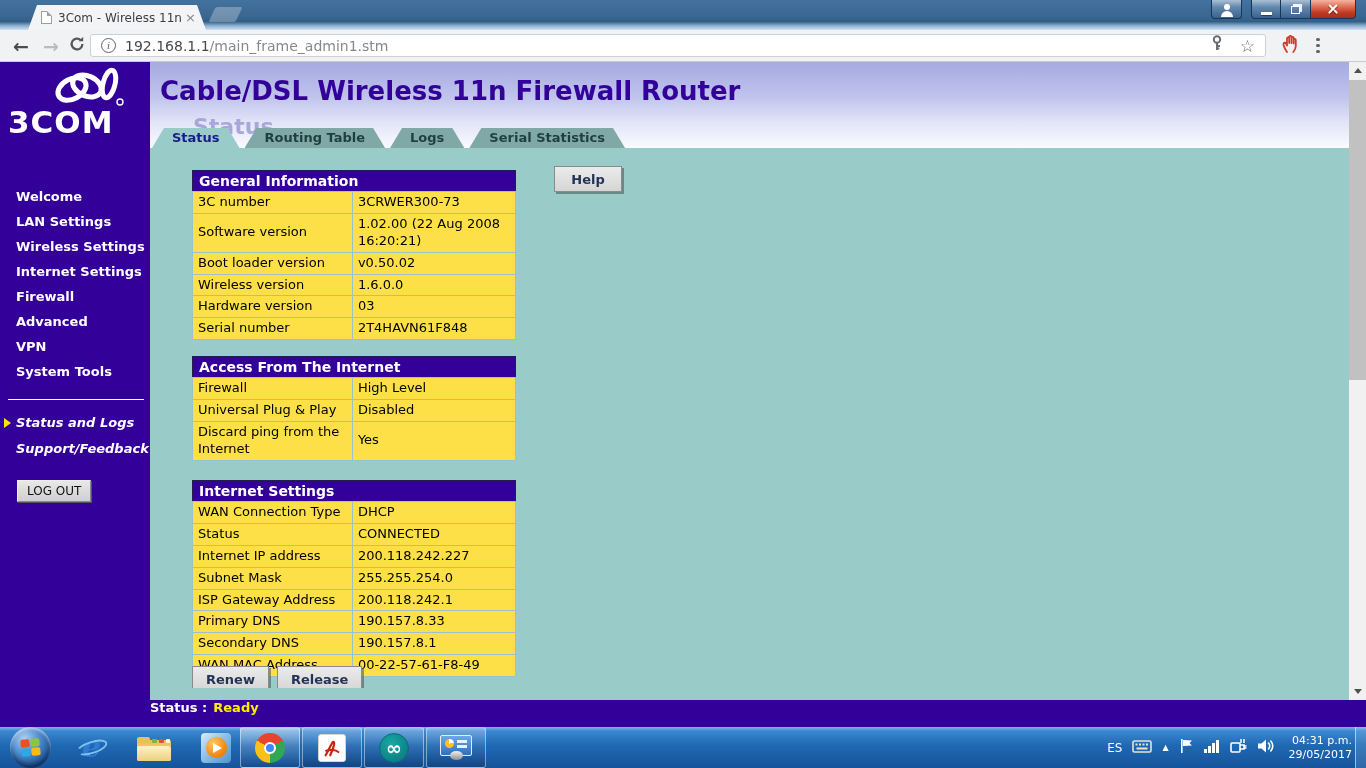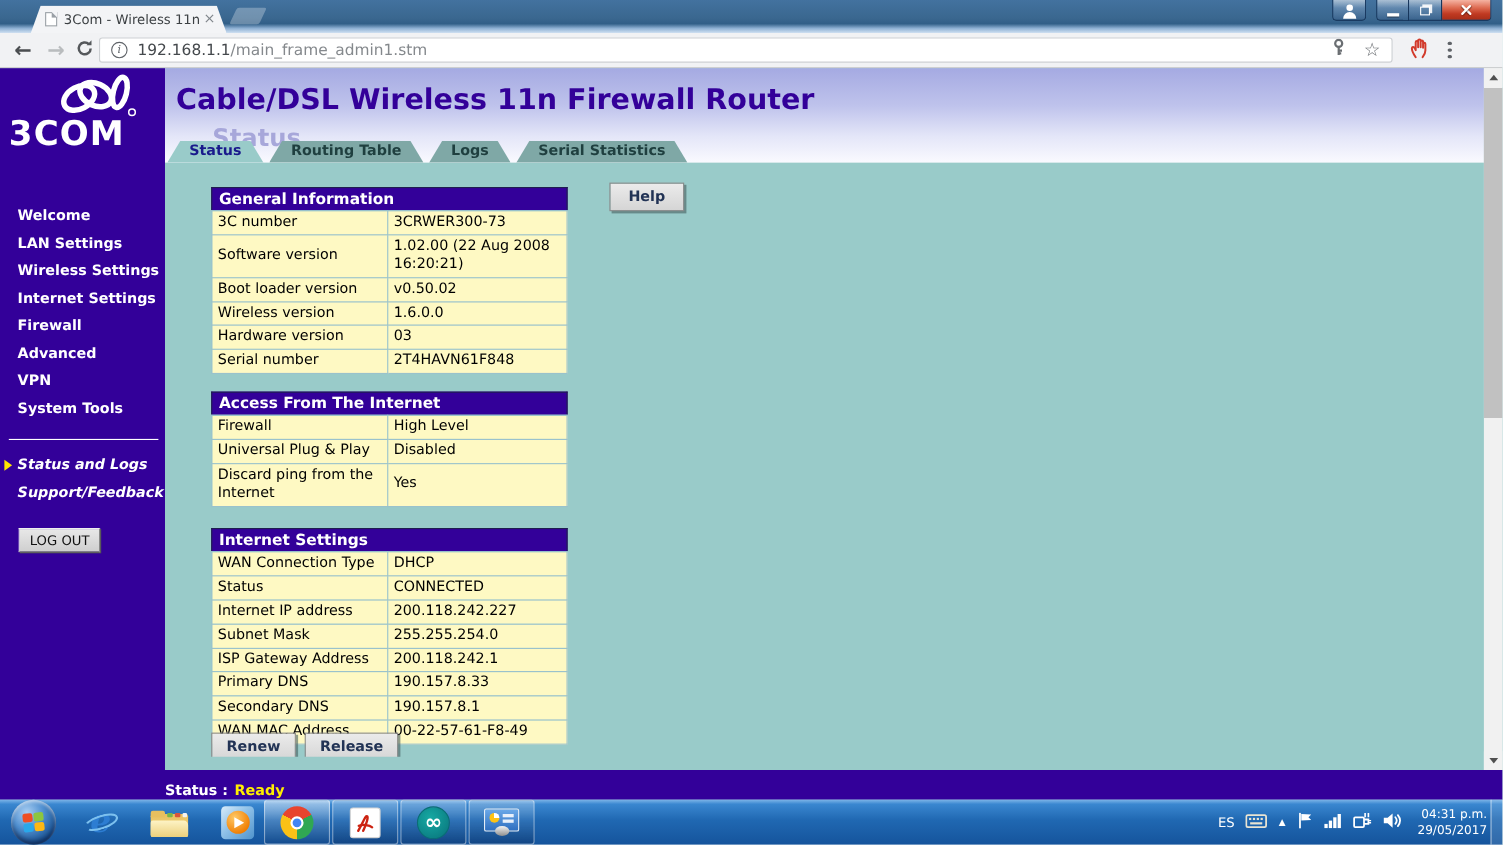--- a/index.html
+++ b/index.html
@@ -81,39 +81,39 @@
     clip-path:polygon(12px 0, calc(100% - 12px) 0, 100% 100%, 0 100%); cursor:pointer; }
   .ntab.active { background:#99cbc9; color:#1a1a8c; }
 
   .content { position:relative; width:100%; height:540px; background:#99cbc9; overflow:hidden; }
 
   .tblwrap { position:absolute; left:42px; width:324px; }
   .tbl-header { background:#330099; color:#fff; font-size:14px; font-weight:bold; padding:2px 6px; border:1px solid #1f1f4f; border-bottom:none; }
   .tbl { display:table; width:100%; border:1px solid #5a8a8a; border-collapse:collapse; }
   .tbody { display:table-row-group; }
   .tr { display:table-row; }
-  .td { display:table-cell; background:#fef9c3; border:1px solid #9ac2cc; font-size:13px; color:#000; padding:2px 5px; vertical-align:middle; line-height:1.3; }
+  .td { display:table-cell; background:#fde047; border:1px solid #9ac2cc; font-size:13px; color:#000; padding:2px 5px; vertical-align:middle; line-height:1.3; }
   .td.label { width:49.5%; }
 
   .pbtn { background:linear-gradient(180deg,#ebebeb,#d5d5d5); border:1px solid #8a8a8a; box-shadow:2px 2px 0 rgba(70,95,95,.6);
     color:#223355; font-weight:bold; font-size:13px; padding:4px 14px; font-family:inherit; }
   .helpbtn { position:absolute; left:404px; top:18px; width:68px; height:26px; padding:0; }
   .actions { position:absolute; left:42px; top:518px; display:flex; gap:8px; }
   .actions .pbtn { height:26px; padding:0 13px; }
 
   
   .pscroll { position:absolute; right:0; top:0; width:17px; height:638px; background:#f1f1f1; }
   .parrow { position:absolute; left:0; width:17px; height:17px; display:flex; align-items:center; justify-content:center; background:#f1f1f1; }
   .parrow.up { top:0; } .parrow.down { bottom:0; }
   .tri-up { width:0; height:0; border-left:4px solid transparent; border-right:4px solid transparent; border-bottom:5px solid #505050; }
   .tri-down { width:0; height:0; border-left:4px solid transparent; border-right:4px solid transparent; border-top:5px solid #505050; }
   .pthumb { position:absolute; left:0; top:18px; width:17px; height:300px; background:#c1c1c1; }
 
   
-  .pstatus { position:absolute; left:0; bottom:0; width:1366px; height:27px; background:#330099; display:flex; align-items:flex-end; }
+  .pstatus { position:absolute; left:0; bottom:0; width:1366px; height:27px; background:#330099; display:flex; align-items:flex-start; }
   .pstatus .lab { margin-left:150px; color:#fff; font-size:13px; font-weight:bold; }
   .pstatus .val { color:#ffee00; font-size:13px; font-weight:bold; margin-left:6px; }
 
   
   .taskbar { position:absolute; left:0; top:727px; width:1366px; height:41px;
     background:linear-gradient(180deg,#7db5e8 0%,#3a87d0 10%,#2068b2 45%,#15549c 100%); }
   .orb { position:absolute; left:10px; top:0; width:41px; height:41px; border-radius:50%;
     background:radial-gradient(circle at 35% 28%, #a9cef2 0%, #4f8fd0 38%, #1c5494 72%, #0d3464 100%);
     box-shadow:inset 0 2px 3px rgba(255,255,255,.6), inset 0 -3px 5px rgba(0,0,30,.5);
     display:flex; align-items:center; justify-content:center; }

